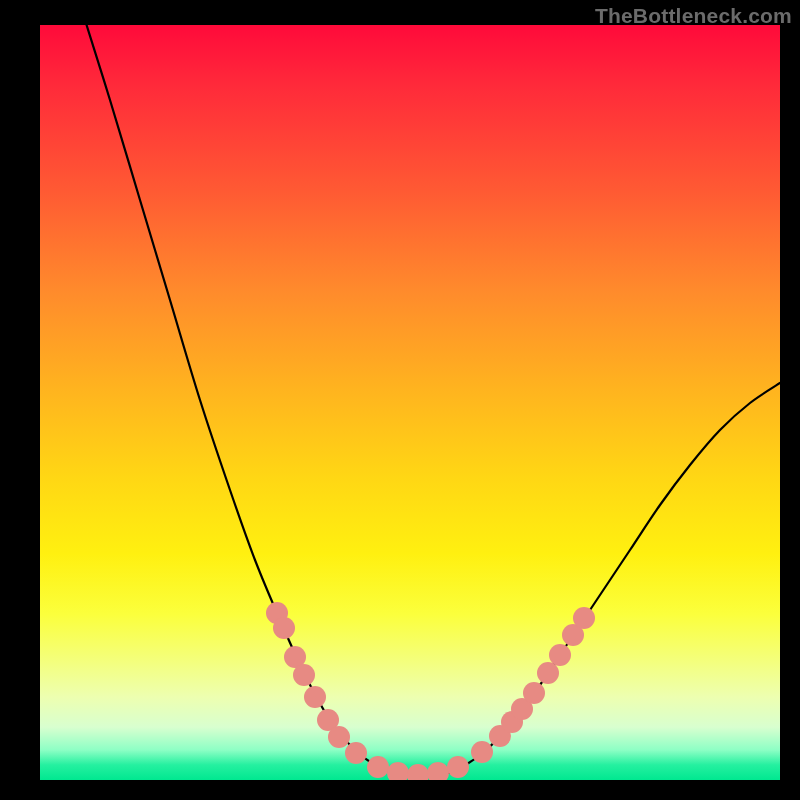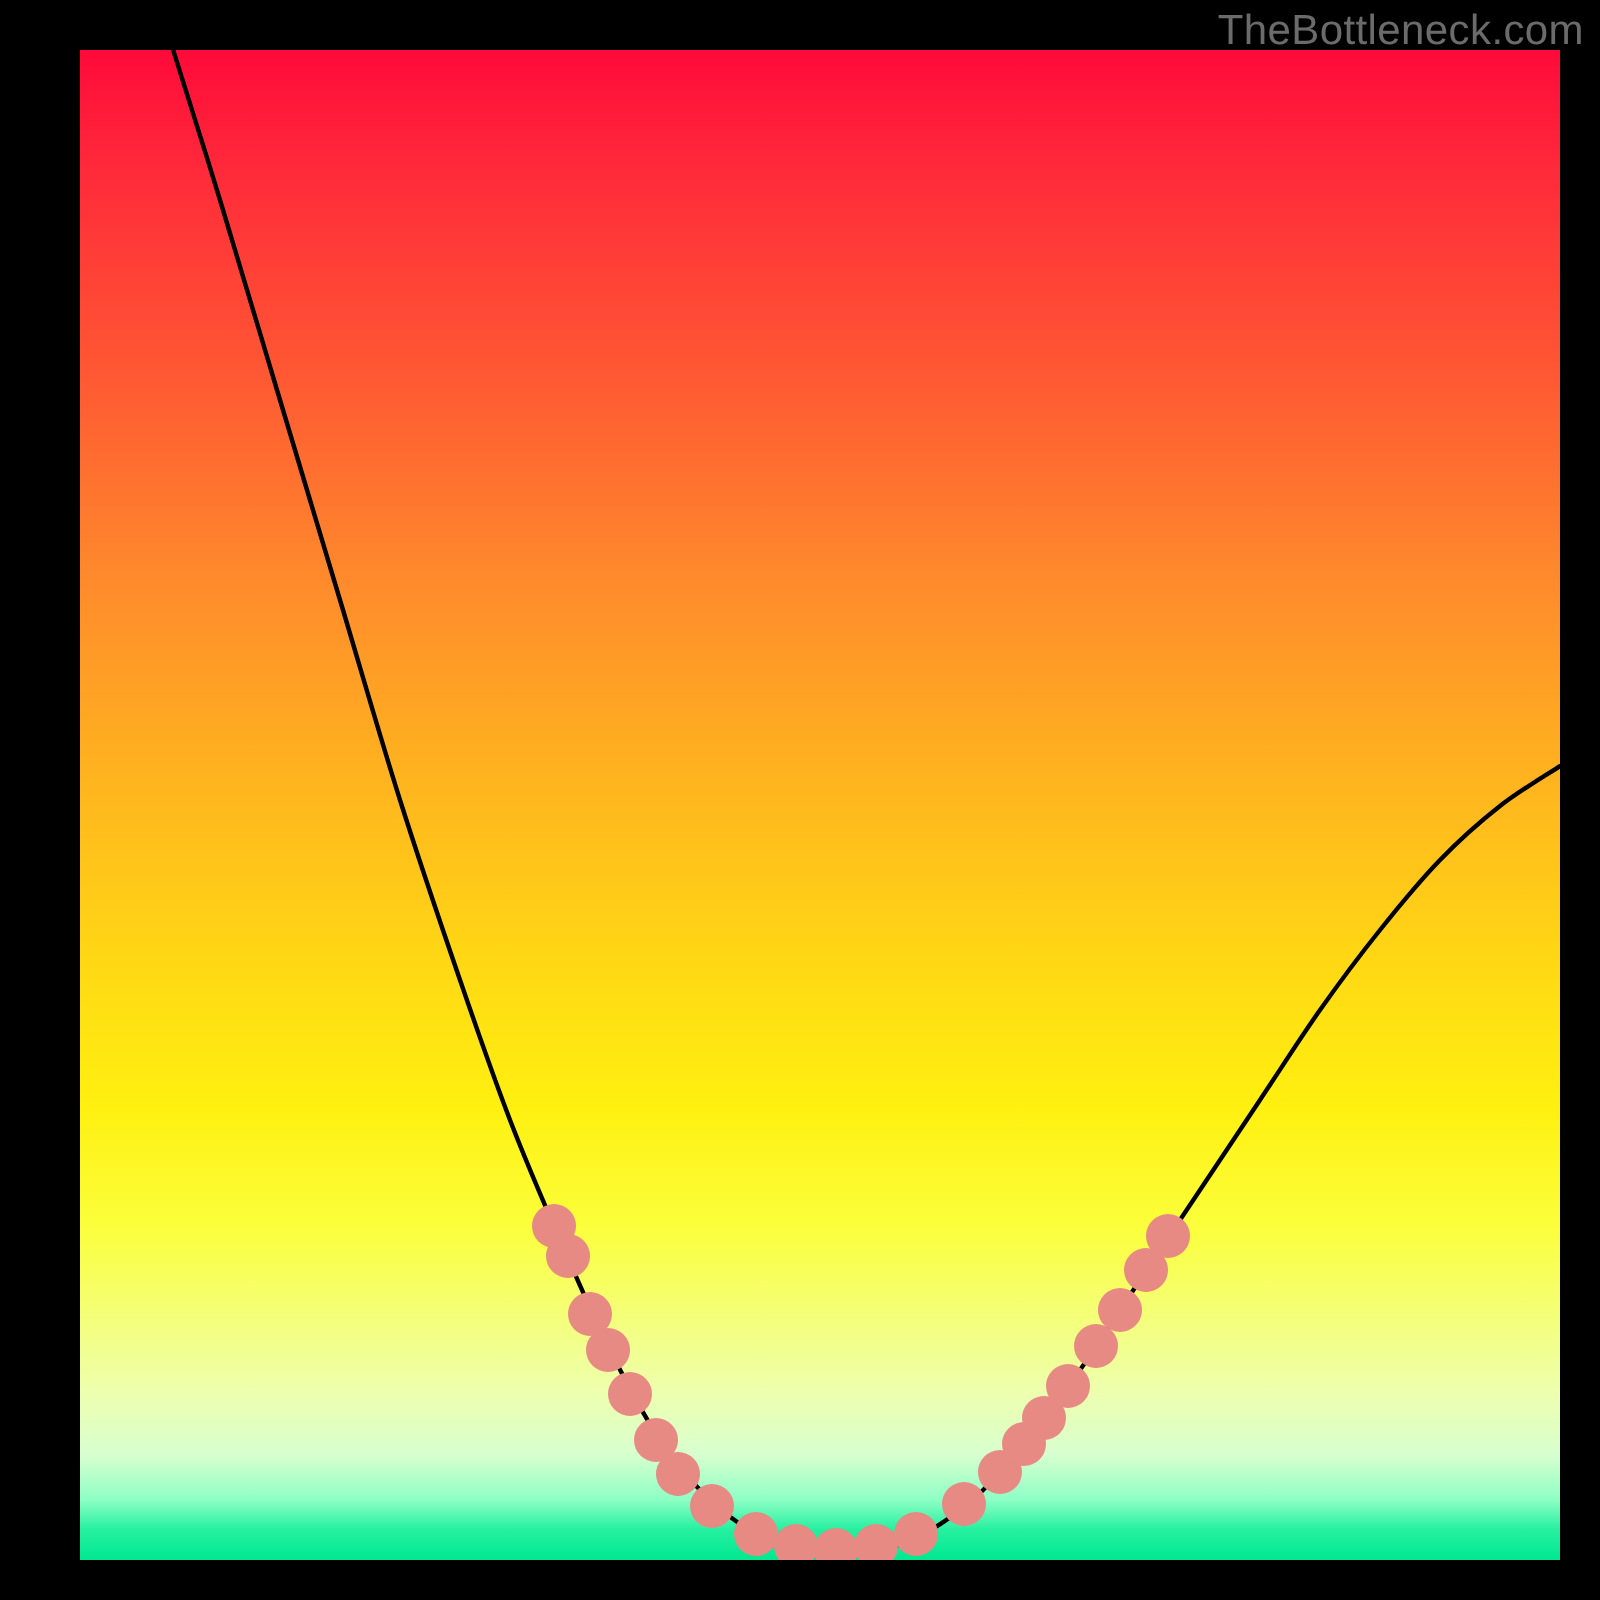--- a/index.html
+++ b/index.html
@@ -45,21 +45,21 @@
       #8effc5 96%,
       #25f0a0 98%,
       #00e890 100%);
   }
   .watermark {
     position: absolute;
     top: 4px;
     right: 8px;
     color: #6b6b6b;
     font-size: 21px;
-    font-weight: 400;
+    font-weight: 700;
     letter-spacing: 0.2px;
     user-select: none;
   }
   svg.curve {
     position: absolute;
     left: 0; top: 0;
     width: 740px;
     height: 755px;
     overflow: visible;
   }

